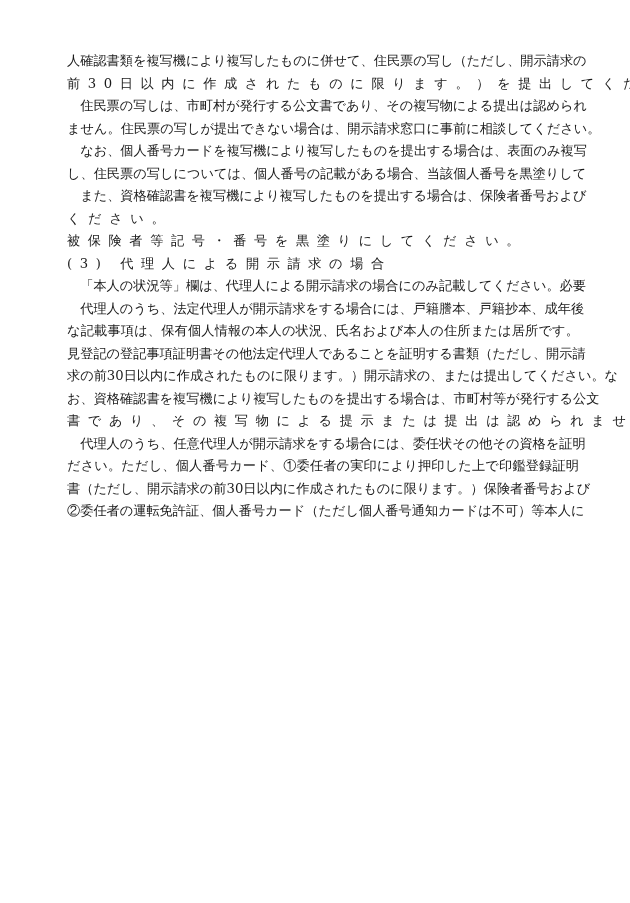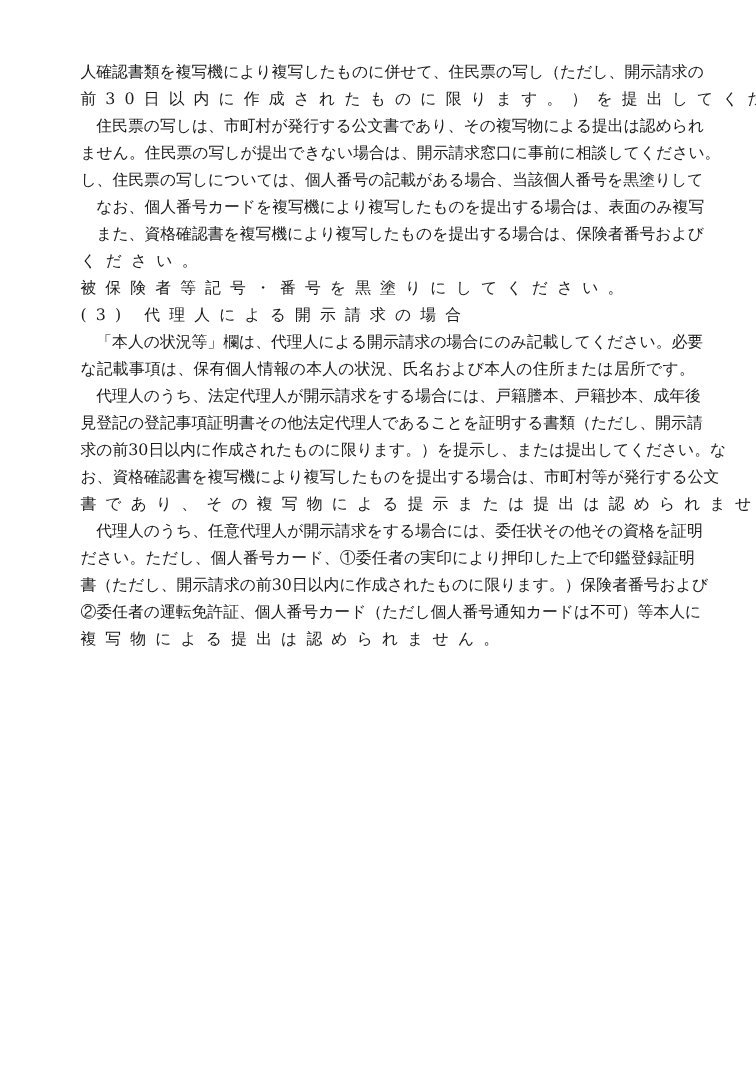--- a/index.html
+++ b/index.html
@@ -55,66 +55,63 @@
   <div class="line ragged">
       <span class="t">前30日以内に作成されたものに限ります。）を提出してください。</span>
     </div>
   <div class="line">
       <span class="t">　住民票の写しは、市町村が発行する公文書であり、その複写物による提出は認められ</span>
     </div>
   <div class="line">
       <span class="t">ません。住民票の写しが提出できない場合は、開示請求窓口に事前に相談してください。</span>
     </div>
   <div class="line">
-      <span class="t">し、住民票の写しについては、個人番号の記載がある場合、当該個人番号を黒塗りして</span>
+      <span class="t">　なお、個人番号カードを複写機により複写したものを提出する場合は、表面のみ複写</span>
     </div>
   <div class="line">
-      <span class="t">　なお、個人番号カードを複写機により複写したものを提出する場合は、表面のみ複写</span>
+      <span class="t">し、住民票の写しについては、個人番号の記載がある場合、当該個人番号を黒塗りして</span>
     </div>
   <div class="line">
       <span class="t">　また、資格確認書を複写機により複写したものを提出する場合は、保険者番号および</span>
     </div>
   <div class="line ragged">
       <span class="t">ください。</span>
     </div>
   <div class="line ragged">
       <span class="t">被保険者等記号・番号を黒塗りにしてください。</span>
     </div>
   <div class="line ragged">
       <span class="t">(3) 代理人による開示請求の場合</span>
     </div>
   <div class="line">
       <span class="t">　「本人の状況等」欄は、代理人による開示請求の場合にのみ記載してください。必要</span>
     </div>
   <div class="line">
-      <span class="t">な記載事項は、保有個人情報の本人の状況、氏名および本人の住所または居所です。</span>
+      <span class="t">　代理人のうち、法定代理人が開示請求をする場合には、戸籍謄本、戸籍抄本、成年後</span>
     </div>
   <div class="line">
-      <span class="t">　代理人のうち、法定代理人が開示請求をする場合には、戸籍謄本、戸籍抄本、成年後</span>
+      <span class="t">な記載事項は、保有個人情報の本人の状況、氏名および本人の住所または居所です。</span>
     </div>
   <div class="line">
       <span class="t">見登記の登記事項証明書その他法定代理人であることを証明する書類（ただし、開示請</span>
     </div>
   <div class="line">
-      <span class="t">求の前30日以内に作成されたものに限ります。）を提示し、または提出してください。な</span>
+      <span class="t">求の前30日以内に作成されたものに限ります。）開示請求の、または提出してください。な</span>
     </div>
   <div class="line">
       <span class="t">お、資格確認書を複写機により複写したものを提出する場合は、市町村等が発行する公文</span>
     </div>
   <div class="line ragged">
       <span class="t">書であり、その複写物による提示または提出は認められません。</span>
     </div>
   <div class="line">
       <span class="t">　代理人のうち、任意代理人が開示請求をする場合には、委任状その他その資格を証明</span>
     </div>
   <div class="line">
       <span class="t">ださい。ただし、個人番号カード、①委任者の実印により押印した上で印鑑登録証明</span>
     </div>
   <div class="line">
       <span class="t">書（ただし、開示請求の前30日以内に作成されたものに限ります。）保険者番号および</span>
     </div>
   <div class="line">
       <span class="t">②委任者の運転免許証、個人番号カード（ただし個人番号通知カードは不可）等本人に</span>
     </div>
-  <div class="line ragged">
-      <span class="t">複写物による提出は認められません。</span>
-    </div>
 </div>
 
 </body></html>

